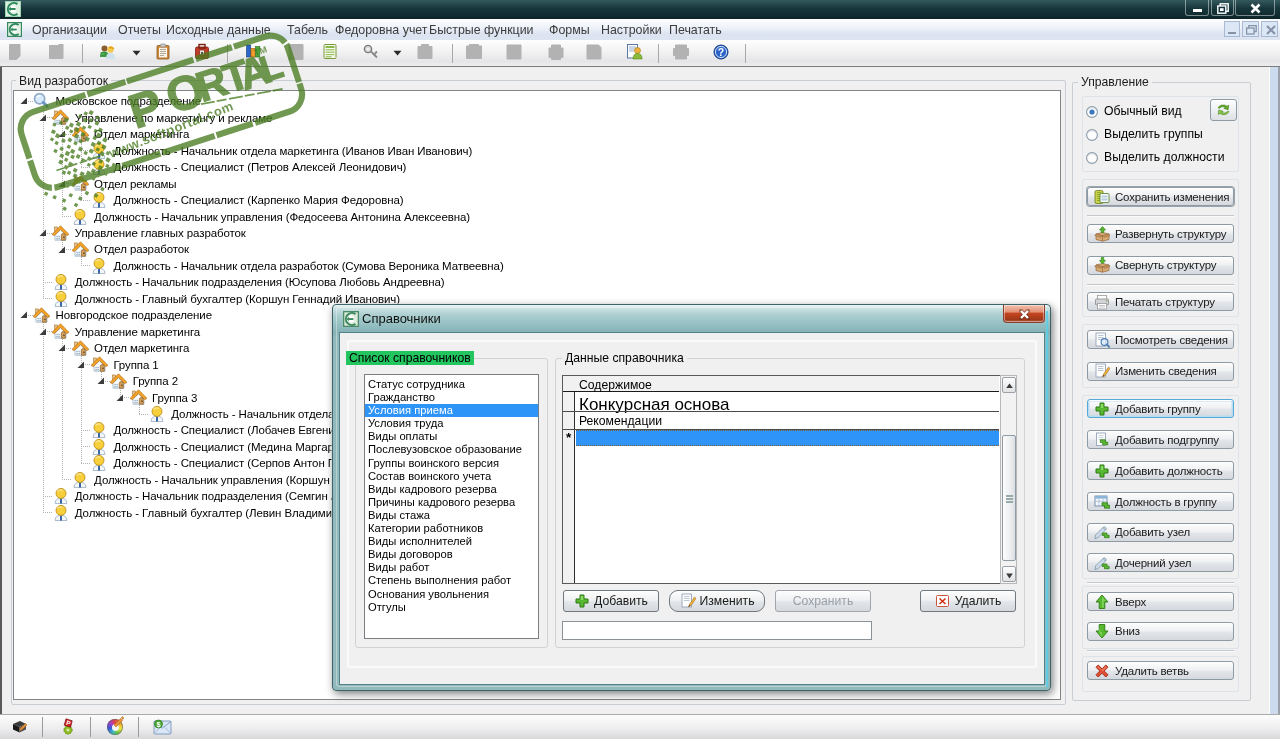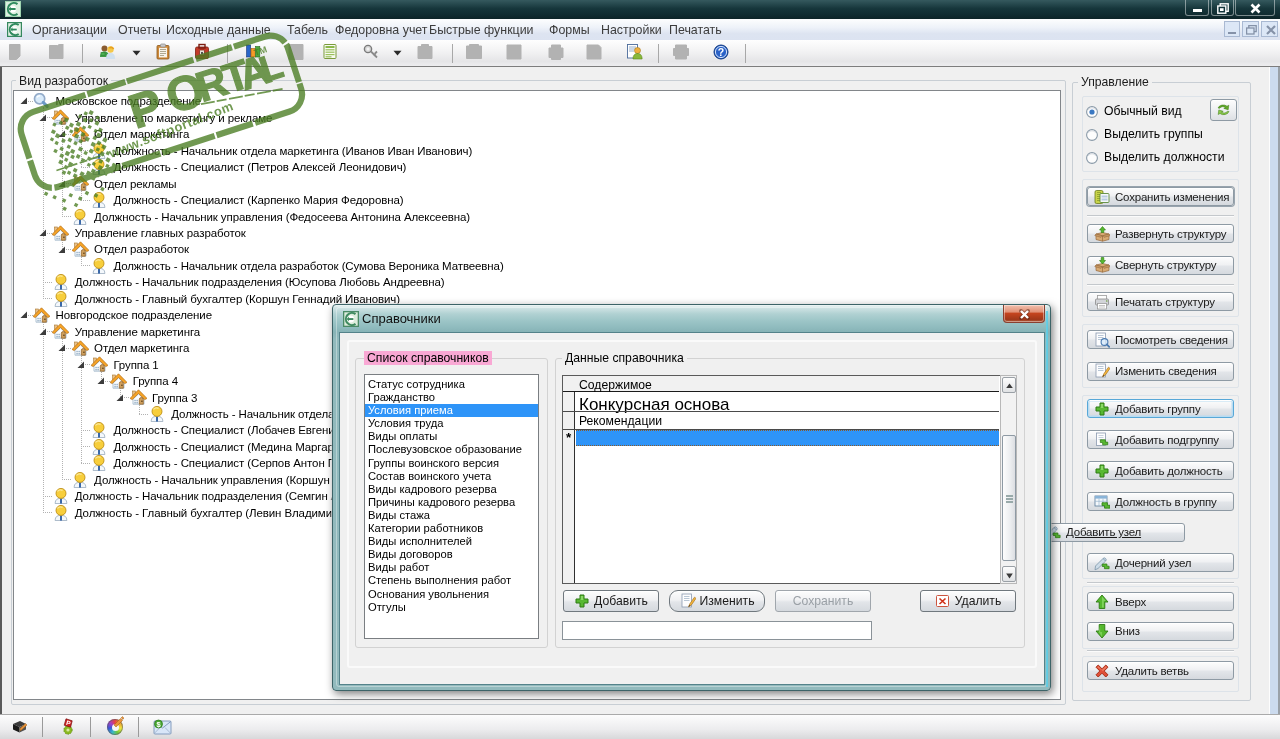--- a/index.html
+++ b/index.html
@@ -404,21 +404,21 @@
     <rect x="2.6" y="2" width="2.7" height="4.5" fill="#e8c08a" stroke="#a8762c" stroke-width=".6"></rect>
     <path d="M3 10.2 L8.5 5 L14 10.2 L14 15.2 L3 15.2 Z" fill="#fdfeff" stroke="#9ab2c8" stroke-width=".8"></path>
     <path d="M8.5 0.8 L17 9.4 L14.8 10.6 L8.5 4.5 L2.2 10.6 L0 9.4 Z" fill="#f6a427" stroke="#b06c14" stroke-width=".7"></path>
     <path d="M9.3 15.2 L9.3 10.5 a2 2 0 0 1 4 0 L13.3 15.2 Z" fill="#cfa05e" stroke="#8a5a20" stroke-width=".7"></path>
     <circle cx="11.9" cy="12.3" r=".7" fill="#4a3010"></circle>
     <rect x="4.3" y="10.8" width="1.5" height="1.5" fill="#9ab2c8"></rect>
     <rect x="6.4" y="10.8" width="1.5" height="1.5" fill="#9ab2c8"></rect>
     <rect x="4.3" y="13" width="1.5" height="1.5" fill="#9ab2c8"></rect>
     <rect x="6.4" y="13" width="1.5" height="1.5" fill="#9ab2c8"></rect>
   </svg>
-<div class="trow" style="left:132.7px;top:372.5px">Группа 4</div>
+<div class="trow" style="left:132.7px;top:372.5px">Группа 2</div>
 <div class="dot-h" style="left:120.0px;top:397.0px;width:9px"></div>
 <svg class="a" style="left:116.0px;top:393.5px" width="8" height="8" viewBox="0 0 8 8">
     <path d="M7 0.5 L7 7 L0.5 7 Z" fill="#3c3c3c"></path>
   </svg>
 <svg class="a" style="left:129.5px;top:389.0px" width="17" height="16" viewBox="0 0 17 16">
     <rect x="2.6" y="2" width="2.7" height="4.5" fill="#e8c08a" stroke="#a8762c" stroke-width=".6"></rect>
     <path d="M3 10.2 L8.5 5 L14 10.2 L14 15.2 L3 15.2 Z" fill="#fdfeff" stroke="#9ab2c8" stroke-width=".8"></path>
     <path d="M8.5 0.8 L17 9.4 L14.8 10.6 L8.5 4.5 L2.2 10.6 L0 9.4 Z" fill="#f6a427" stroke="#b06c14" stroke-width=".7"></path>
     <path d="M9.3 15.2 L9.3 10.5 a2 2 0 0 1 4 0 L13.3 15.2 Z" fill="#cfa05e" stroke="#8a5a20" stroke-width=".7"></path>
     <circle cx="11.9" cy="12.3" r=".7" fill="#4a3010"></circle>
@@ -593,21 +593,21 @@
   </div>
 <div class="btn" style="left:1087px;top:492.0px;">
     <svg width="16" height="16" viewBox="0 0 16 16">
       <rect x="1" y="2" width="12" height="10" fill="#f4f8fc" stroke="#5a7a9a" stroke-width=".8"></rect>
         <rect x="1" y="2" width="12" height="2.6" fill="#8ab4d8"></rect>
         <path d="M1 7.3 h12 M5 4.6 v7.4 M9 4.6 v7.4" stroke="#9ab4cc" stroke-width=".7"></path>
         <path d="M10.5 8.5 h3.2 v2.8 h2.8 v3.2 h-2.8 v0 h-3.2 v-2.8 h-2.8 v-3.2 h2.8 z" transform="scale(0.9) translate(1.2,1.2)" fill="#58b832" stroke="#2d7a12" stroke-width=".9"></path>
     </svg>
     <span>Должность в группу</span>
   </div>
-<div class="btn" style="left:1038px;top:522.5px;text-decoration:underline;">
+<div class="btn" style="left:1087px;top:522.5px;">
     <svg width="16" height="16" viewBox="0 0 16 16">
       <path d="M1.5 11 L9 3.5 a1.8 1.8 0 0 1 2.6 2.6 L4 13.5 L1 14.8 Z" fill="#cddce8" stroke="#7a94a8" stroke-width=".8"></path>
         <path d="M9 3.5 l2.6 2.6" stroke="#7a94a8" stroke-width=".8"></path>
         <path d="M11 9.5 h2.6 v2.3 h2.3 v2.6 h-2.3 v0 h-2.6 v-2.3 h-2.3 v-2.6 h2.3 z" transform="scale(0.95)" fill="#58b832" stroke="#2d7a12" stroke-width=".8"></path>
     </svg>
     <span>Добавить узел</span>
   </div>
 <div class="btn" style="left:1087px;top:553.0px;">
     <svg width="16" height="16" viewBox="0 0 16 16">
       <path d="M1.5 11 L9 3.5 a1.8 1.8 0 0 1 2.6 2.6 L4 13.5 L1 14.8 Z" fill="#cddce8" stroke="#7a94a8" stroke-width=".8"></path>
@@ -687,21 +687,21 @@
   background:linear-gradient(#f2c0ae,#e29277 40%,#c4441e 50%,#a0381a 85%,#b06040);box-shadow:inset 0 0 0 1px rgba(255,255,255,.4)">
   <svg class="a" style="left:15px;top:3.5px" width="11" height="11" viewBox="0 0 11 11">
    <path d="M2 2 L9 9 M9 2 L2 9" stroke="#5a2a1a" stroke-width="4" stroke-linecap="round" opacity=".5"></path>
    <path d="M2 2 L9 9 M9 2 L2 9" stroke="#fff" stroke-width="2.4"></path>
       </svg>
  </div>
  <div class="a" style="left:6px;top:27px;width:706px;height:353px;background:#f0f0f0;border:1px solid #54828a"></div>
  <div class="a" style="left:14px;top:35px;width:690px;height:328px;border:2px solid #fafafa;border-radius:3px"></div>
 </div>
 <div class="a" style="left:355px;top:358px;width:193px;height:290px;border:1px solid #d2d2d2;border-radius:3px"></div>
-<div class="a" style="left:364px;top:351px;background:#f9a8d4;padding:0 3px;font-size:12.2px">Список справочников</div>
+<div class="a" style="left:346px;top:351px;background:#22c55e;padding:0 3px;font-size:12.2px">Список справочников</div>
 <div class="a" style="left:364px;top:374px;width:175px;height:265px;background:#fff;border:1px solid #7a7e82;padding-top:3px">
     <div class="li">Статус сотрудника</div>
     <div class="li">Гражданство</div>
     <div class="li" style="background:#2e94f8;color:#fff">Условия приема</div>
     <div class="li">Условия труда</div>
     <div class="li">Виды оплаты</div>
     <div class="li">Послевузовское образование</div>
     <div class="li">Группы воинского версия</div>
     <div class="li">Состав воинского учета</div>
     <div class="li">Виды кадрового резерва</div>

